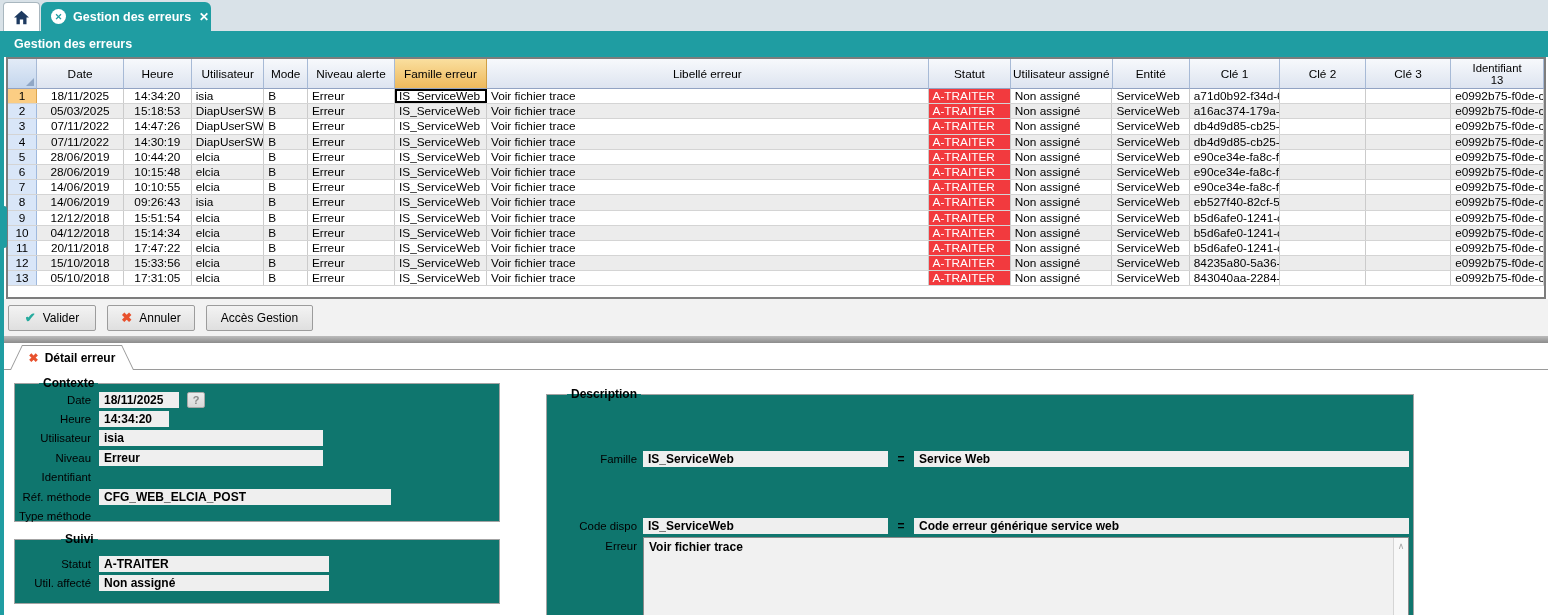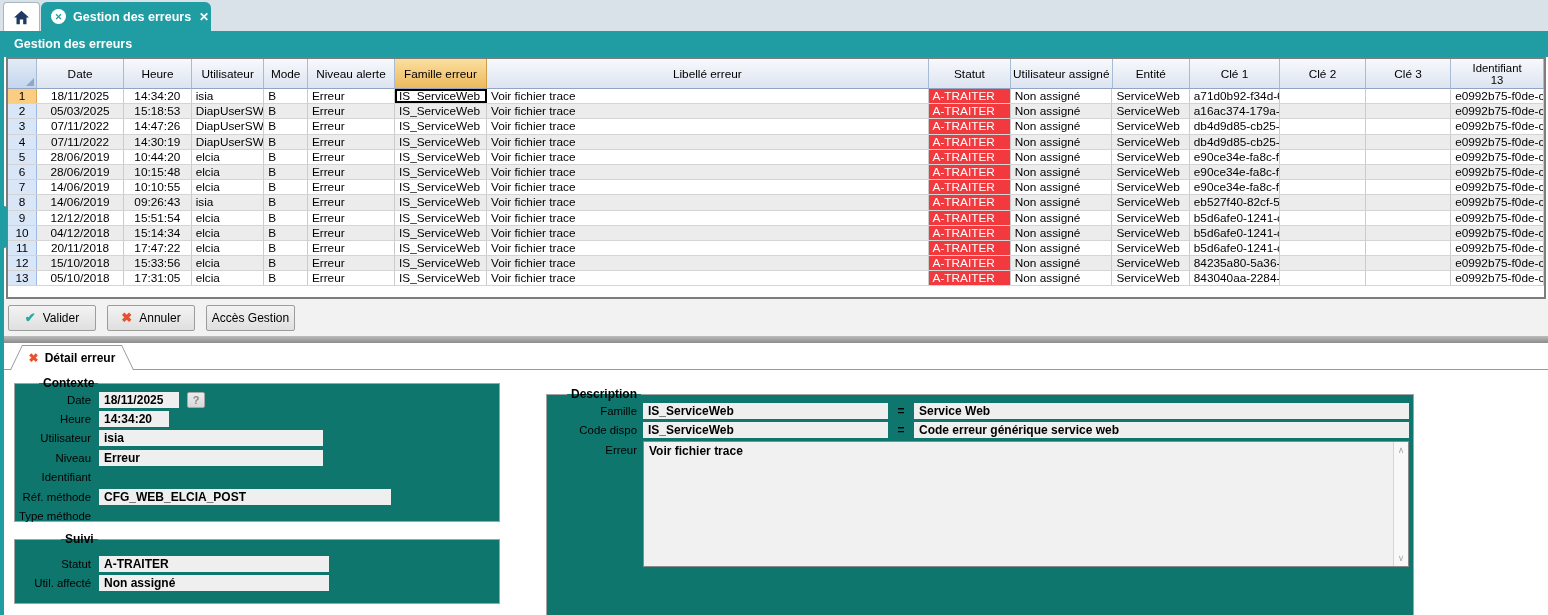--- a/index.html
+++ b/index.html
@@ -55,21 +55,21 @@
   .gcell.statcell{ background:#f23a3e !important; color:#fff; }
   .gcell.focuscell { border:2px solid #000; background:#fff !important; padding-left:2px; }
   .hcell.twoline { line-height:12px; font-size:11.3px; }
 
   
   .toolbar { position:absolute; left:0; top:299px; width:100%; height:37px; background:#f2f2f2;
              display:flex; align-items:center; gap:11px; padding-left:8px; }
   .btn { height:26px; background:linear-gradient(#f3f3f3,#dfdfdf); border:1px solid #9c9c9c;
          border-radius:2px; font-size:12px; font-family:inherit; display:flex; align-items:center;
          justify-content:center; gap:7px; cursor:pointer; }
-  .btn-valider { width:88px; } .btn-annuler { width:88px; } .btn-acces { width:89px; }
+  .btn-valider { width:88px; } .btn-annuler { width:88px; } .btn-acces { width:107px; }
   .ico-check { color:#27ab9e; font-weight:bold; font-size:13px; }
   .ico-cross { color:#e8512d; font-weight:bold; font-size:13px; }
 
   
   .divider { position:absolute; left:0; top:336px; width:100%; height:7px;
              background:linear-gradient(#bcbcbc,#8c8c8c); }
 
   
   .detail-tab { position:absolute; left:10px; top:345px; width:124px; height:25px; z-index:3; cursor:pointer; }
   .dt-border { position:absolute; inset:0; background:#9a9a9a;
@@ -95,21 +95,21 @@
 
   .frow { display:flex; align-items:center; height:19.4px; padding-left:4px; }
   .flabel { width:72px; text-align:right; margin-right:8px; font-size:11.4px; white-space:nowrap; }
   .fval { background:#efefef; height:16px; line-height:16px; font-weight:bold; font-size:12px;
           padding-left:5px; white-space:nowrap; overflow:hidden; }
   .w80{width:80px}.w70{width:70px}.w224{width:224px}.w292{width:292px}.w230{width:230px}
   .qbtn { width:18px; height:16px; margin-left:8px; background:linear-gradient(#ececec,#d8d8d8);
           border:1px solid #a8a8a8; border-radius:2px; color:#8a8a8a; font-size:11px; font-weight:bold;
           font-family:inherit; display:flex; align-items:center; justify-content:center; cursor:pointer; }
 
-  .drow { display:flex; align-items:center; height:19.4px; padding-left:2px; }
+  .drow { display:flex; align-items:center; height:19.4px; padding-left:2px;margin-top:48px; }
   .dlabel { width:88px; text-align:right; margin-right:6px; font-size:11.4px; white-space:nowrap; }
   .dval1 { width:245px; background:#efefef; height:16px; line-height:16px; font-weight:bold;
            font-size:12px; padding-left:5px; white-space:nowrap; overflow:hidden; }
   .eq { width:26px; text-align:center; font-weight:bold; font-size:12px; }
   .dval2 { flex:1; margin-right:4px; background:#efefef; height:16px; line-height:16px;
            font-weight:bold; font-size:12px; padding-left:5px; white-space:nowrap; overflow:hidden; }
   .drow-err { display:flex; align-items:flex-start; padding-left:2px; margin-top:1px; }
   .drow-err .dlabel { padding-top:3px; }
   .errbox { flex:1; margin-right:4px; height:126px; border:1px solid #8a8a8a; background:#f1f1f1;
             position:relative; }

